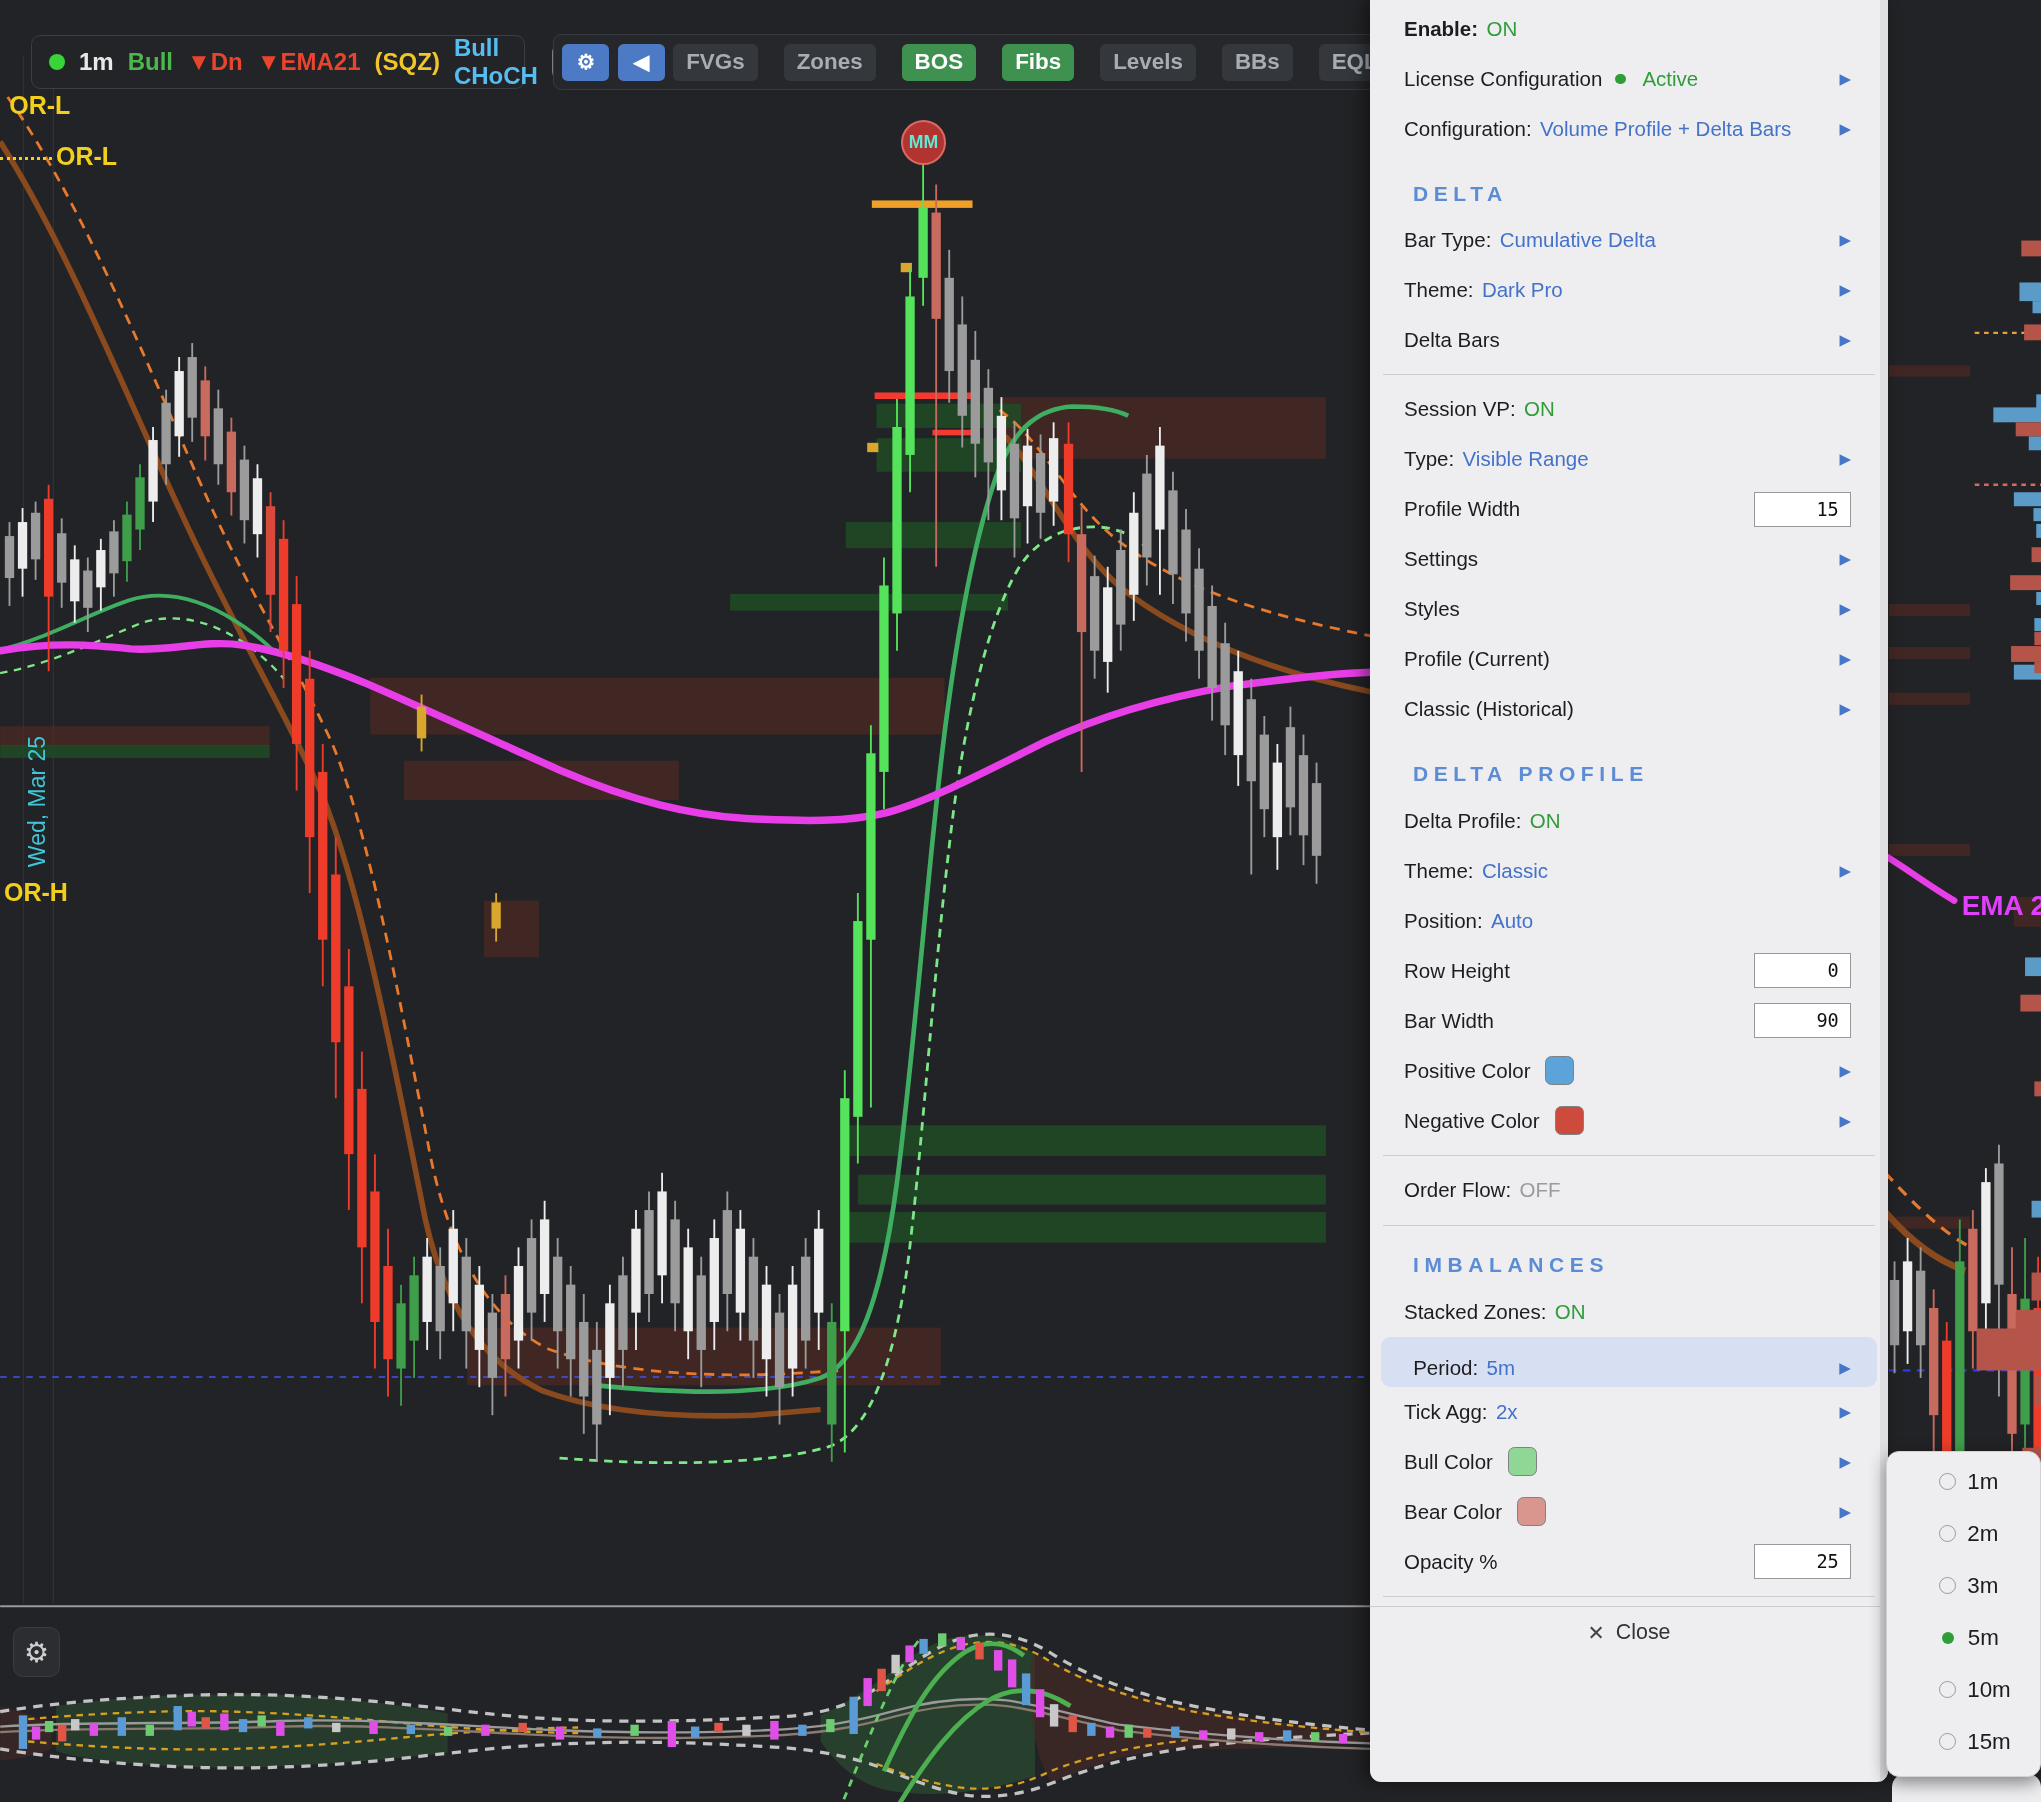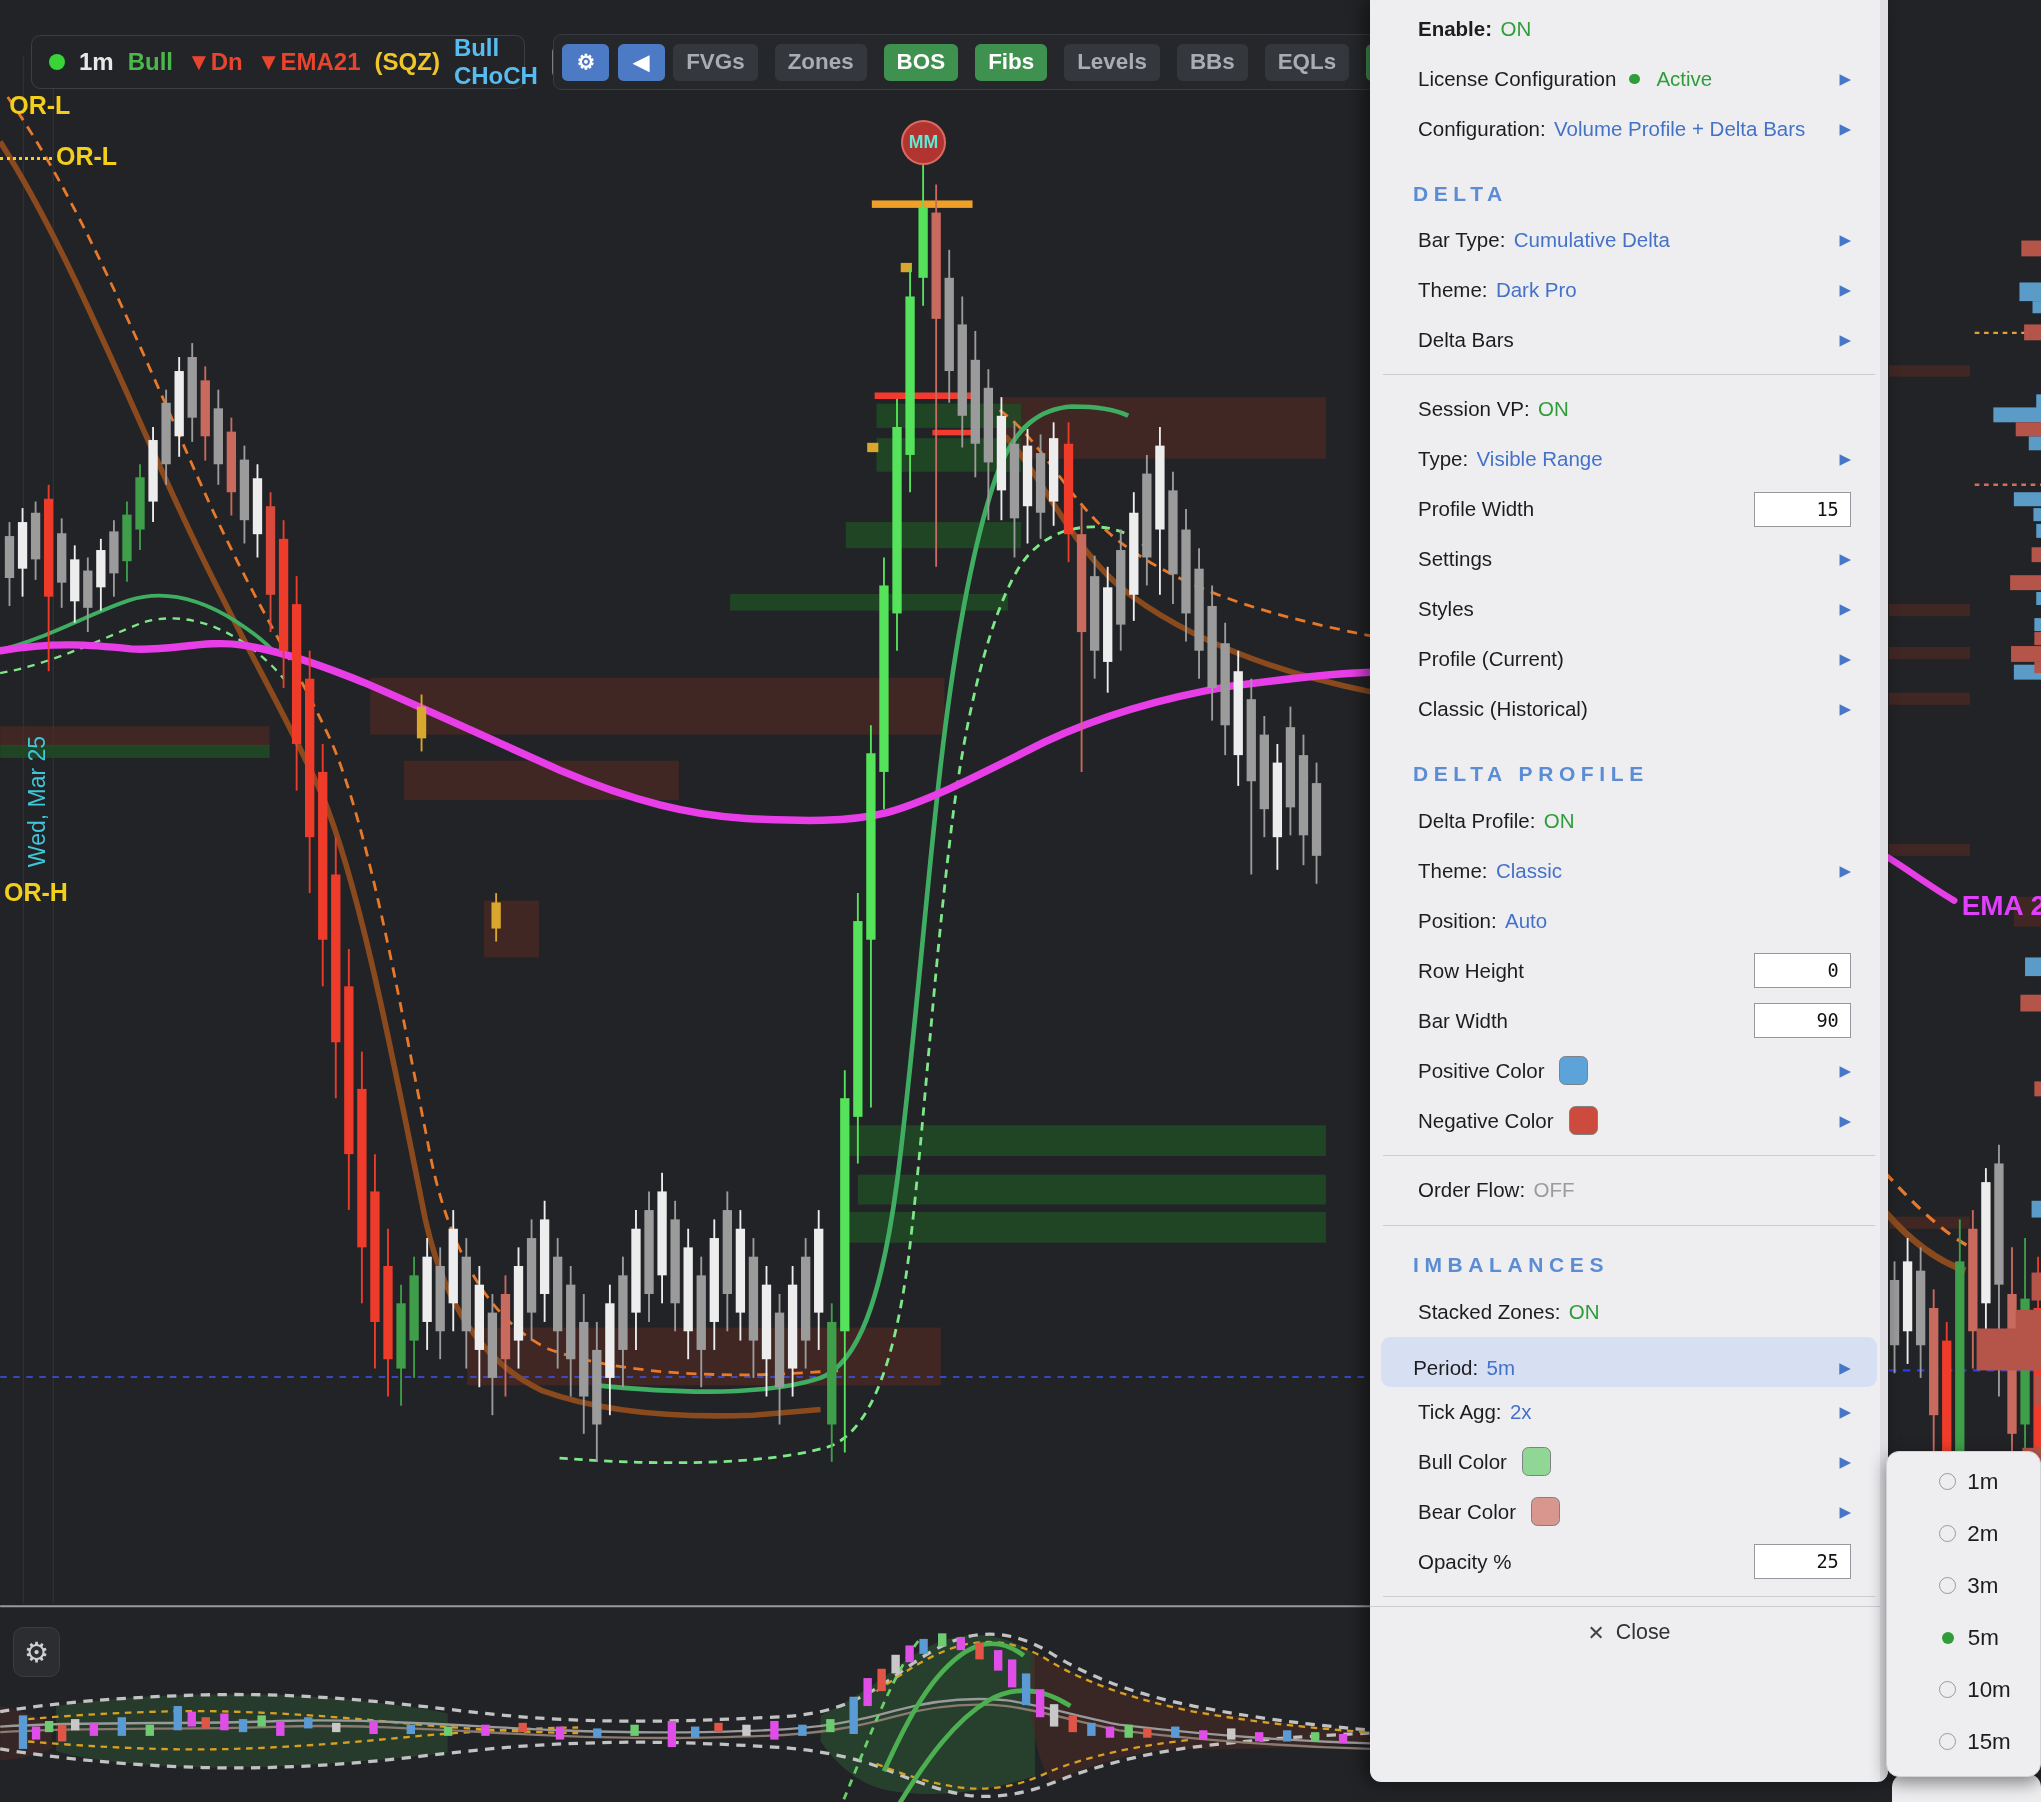--- a/index.html
+++ b/index.html
@@ -48,21 +48,21 @@
               justify-content:center; z-index:4; cursor:pointer;}
 
   
   .menu { position:absolute; left:1370px; top:0; width:518px; height:1782px;
           background:#eeeef1; border-radius:0 0 11.2px 11.2px; z-index:10;
           box-shadow:-5.6px 0 17px rgba(0,0,0,.45); color:#1d1d1f;
           padding-top:3.7px; overflow:hidden;}
   .menu .scrolltrack { position:absolute; right:0; top:0; width:8.4px; height:100%;
           background:#dfdfe3; }
   .mrow { height:50px; display:flex; align-items:center; padding:0 37px 0 34px;
-          font-size:20.5px; position:relative; cursor:pointer;margin-left:14px;}
+          font-size:20.5px; position:relative; cursor:pointer;}
   .mrow .lbl { color:#1d1d1f; }
   .mrow .lbl.b { font-weight:bold; }
   .mrow .val { margin-left:8.4px; }
   .val-green { color:#2f9d39; } .val-blue { color:#4472c8; } .val-gray { color:#9b9b9b; }
   .mrow .arrow { margin-left:auto; color:#4576c8; font-size:15px; }
   .mrow .gdot { width:10.3px; height:10.3px; border-radius:50%; background:#2f9d39;
                 margin:0 8.4px 0 13px; flex:0 0 auto;}
   .mrow .swatch { width:29px; height:29px; border-radius:6.5px; border:1.9px solid #7e8186;
                   margin-left:15px; flex:0 0 auto;}
   .mrow input { margin-left:auto; width:97px; height:35px; background:#fff;
@@ -515,21 +515,21 @@
     <span class="c-red">▼EMA21</span>
     <span class="c-gold">(SQZ)</span>
     <span class="c-cyan">Bull CHoCH</span>
     <span class="minus-btn">–</span>
   </div>
 
   
   <div class="toolbar">
     <span class="tbtn blue">⚙</span>
     <span class="tbtn blue">◀</span>
-    <span id="tb-buttons" style="display:flex;gap:17px;">
+    <span id="tb-buttons" style="display:flex;gap:26px;">
         <span class="tbtn">FVGs</span>
         <span class="tbtn">Zones</span>
         <span class="tbtn on">BOS</span>
         <span class="tbtn on">Fibs</span>
         <span class="tbtn">Levels</span>
         <span class="tbtn">BBs</span>
         <span class="tbtn">EQLs</span>
         <span class="tbtn on">EMAs</span>
         <span class="tbtn on">SSL</span>
       </span>

